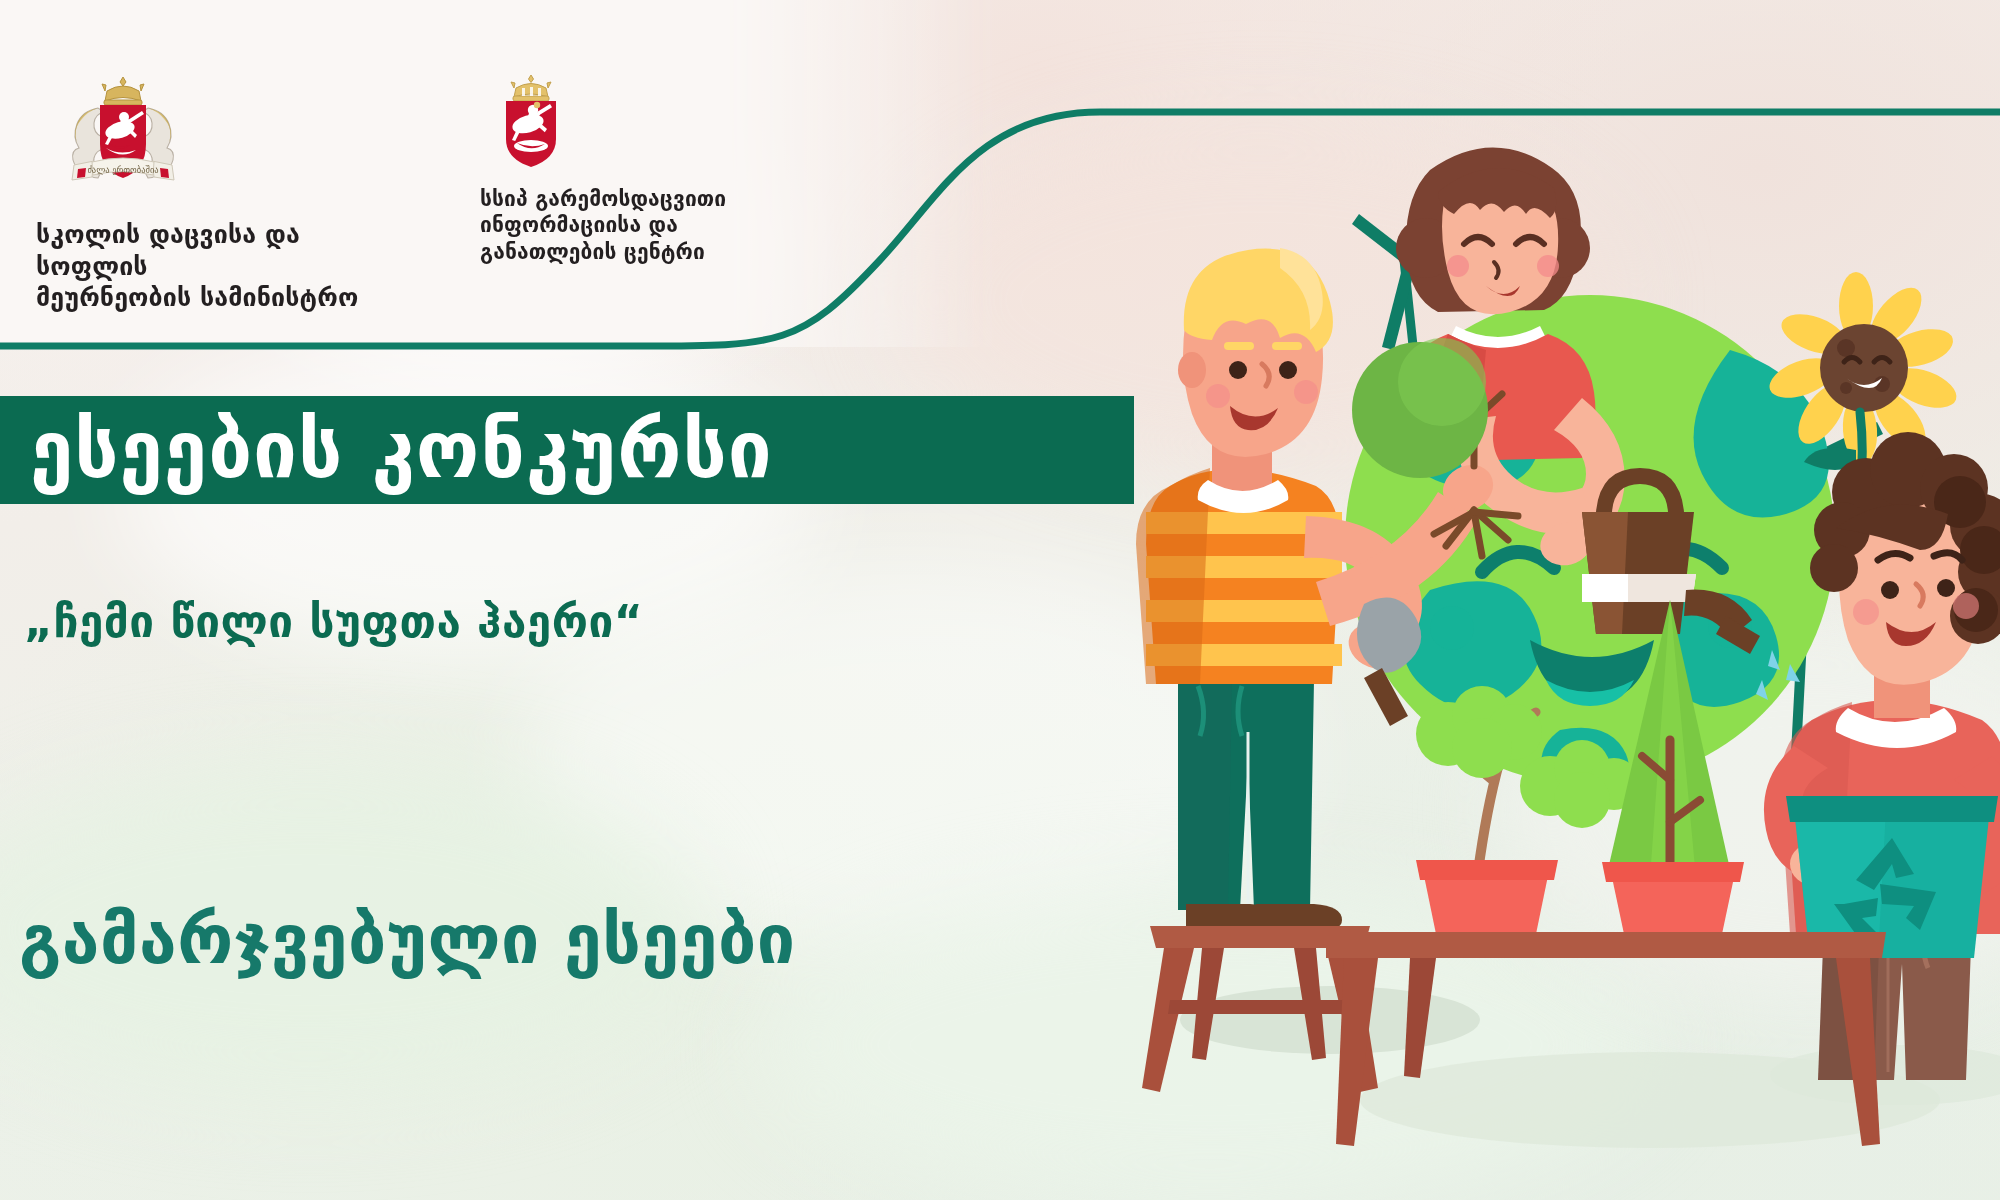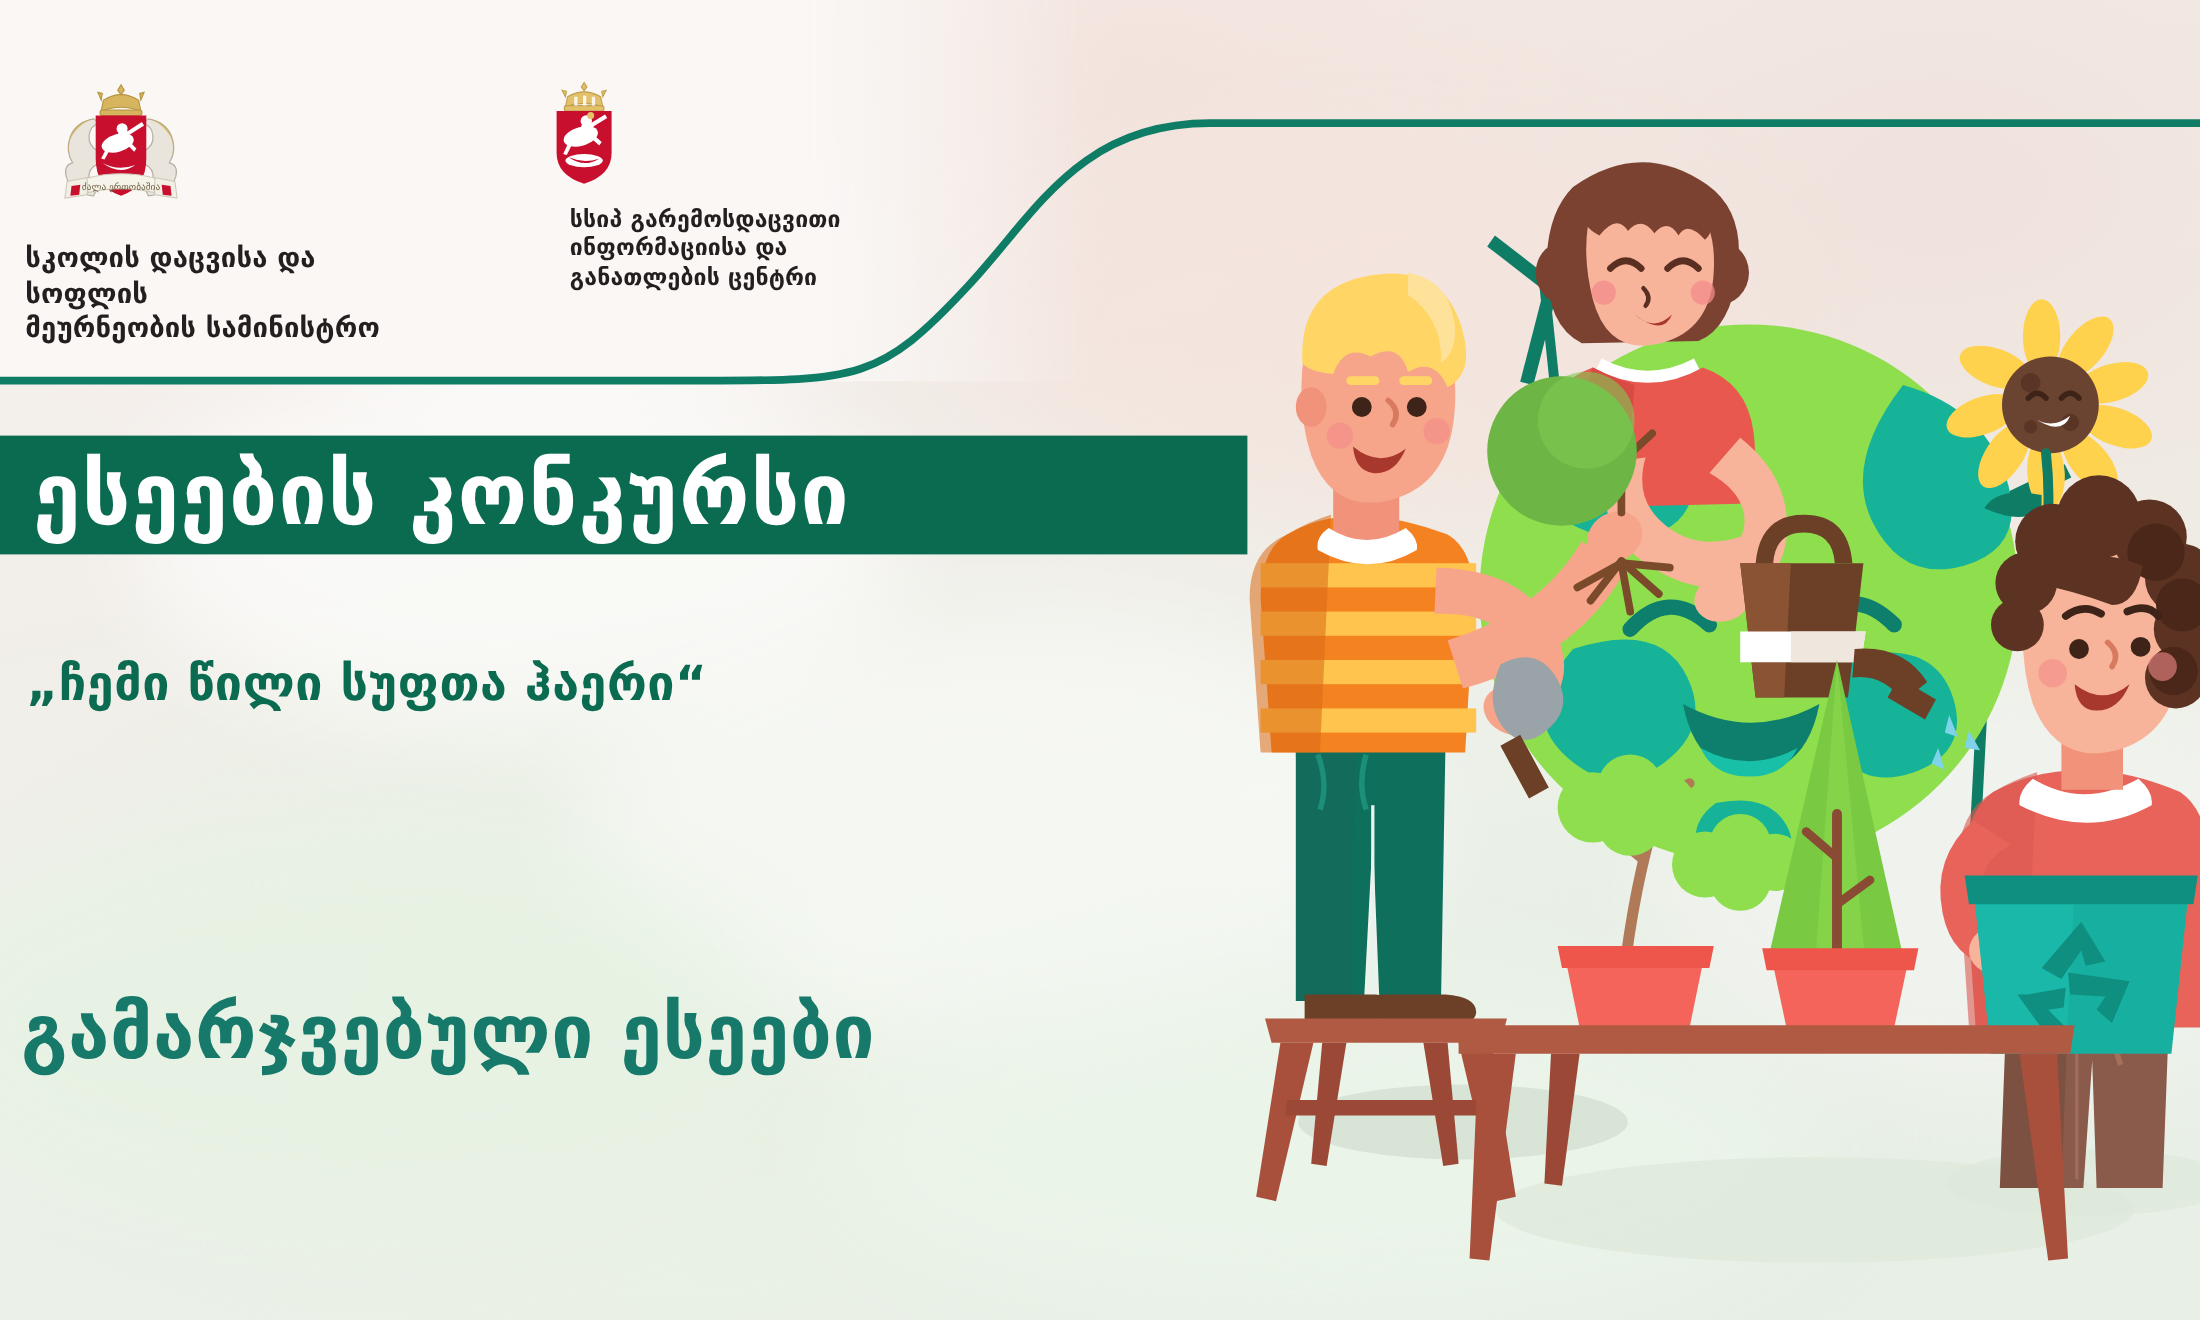--- a/index.html
+++ b/index.html
@@ -52,36 +52,36 @@
   }
   .swoosh {
     position: absolute;
     left: 0; top: 60px;
     width: 2000px; height: 320px;
     overflow: visible;
   }
 
   
   .logo-block { position: absolute; }
-  .logo-1 { left: 23px;  top: 70px;  width: 330px; }
+  .logo-1 { left: 36px;  top: 70px;  width: 330px; }
   .logo-2 { left: 480px; top: 72px;  width: 360px; }
 
   .crest-wrap { display: flex; }
   .logo-1 .crest-wrap { justify-content: flex-start; padding-left: 22px; }
   .logo-2 .crest-wrap { justify-content: flex-start; padding-left: 10px; }
 
   .org-name {
     margin-top: 14px;
     color: #231f20;
     font-weight: 700;
     line-height: 1.26;
     white-space: pre-line;
   }
   .logo-1 .org-name { font-size: 25px; letter-spacing: .1px; }
-  .logo-2 .org-name { font-size: 21px; letter-spacing: .1px; margin-left: 38px; }
+  .logo-2 .org-name { font-size: 21px; letter-spacing: .1px; }
 
   
   .title-banner {
     position: absolute;
     left: -14px; top: 396px;
     width: 1148px; height: 108px;
     background: #0b6b51;
     display: flex;
     align-items: center;
   }

